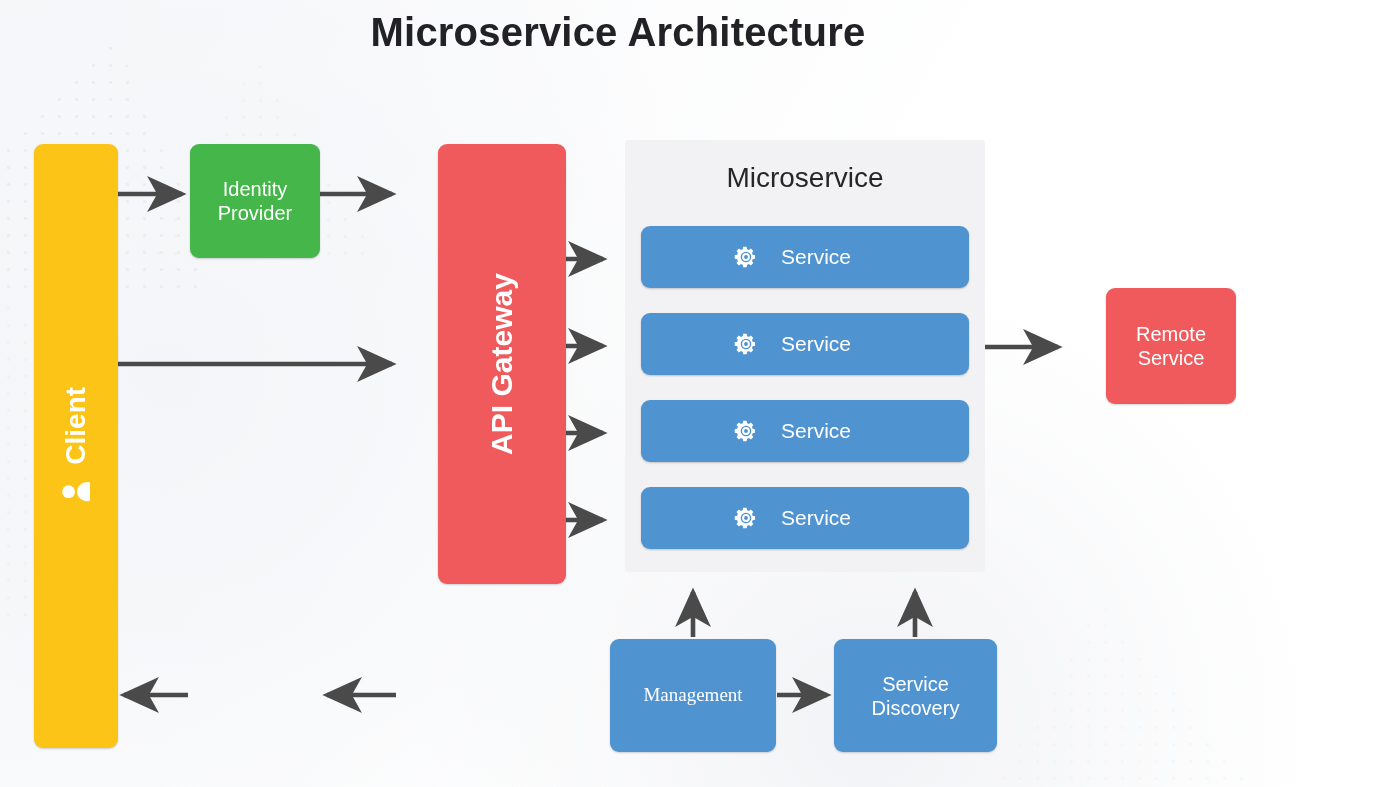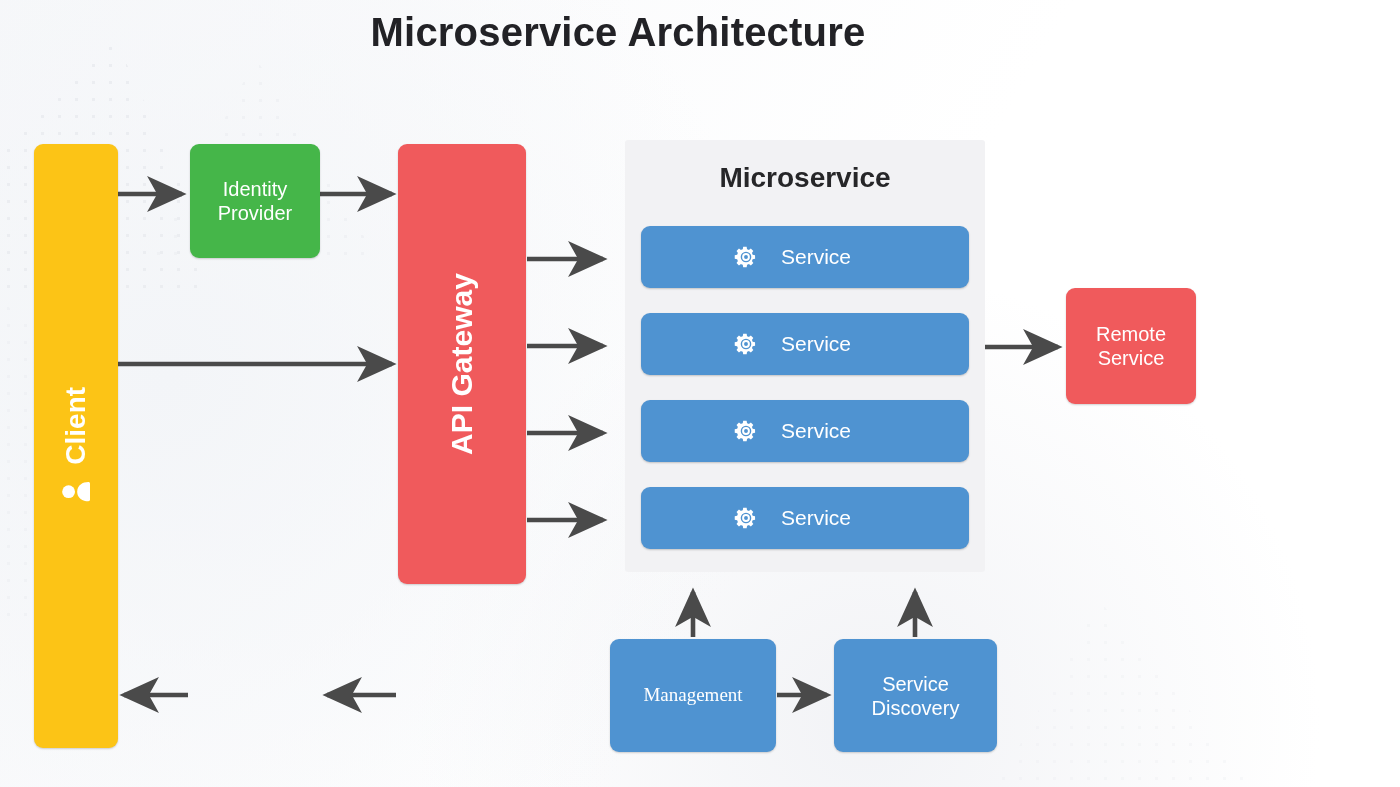--- a/index.html
+++ b/index.html
@@ -75,21 +75,21 @@
     justify-content: center;
     text-align: center;
     color: #ffffff;
     font-size: 20px;
     line-height: 1.2;
     font-weight: normal;
     box-shadow: 0 1px 2px rgba(0,0,0,.18);
     white-space: pre-line;
   }
   .green  { background: #45b649; }
-  .red    { background: #f05a5c; }
+  .red    { background: #f05a5c; margin-left: 40px; }
   .blue   { background: #4f93d1; }
   .yellow { background: #fcc416; }
 
   
   #client {
     left: 34px; top: 144px;
     width: 84px; height: 604px;
     border-radius: 9px;
     flex-direction: column;
   }
@@ -124,21 +124,21 @@
     left: 625px; top: 140px;
     width: 360px; height: 432px;
     background: #f2f2f4;
     border-radius: 3px;
   }
   #microservice-title {
     position: absolute;
     left: 0; top: 22px; width: 100%;
     text-align: center;
     font-size: 28px;
-    font-weight: bold;
+    font-weight: normal;
     color: #262628;
   }
   .service-row {
     position: absolute;
     left: 16px;
     width: 328px; height: 62px;
     background: #4f93d1;
     border-radius: 9px;
     display: flex;
     align-items: center;

